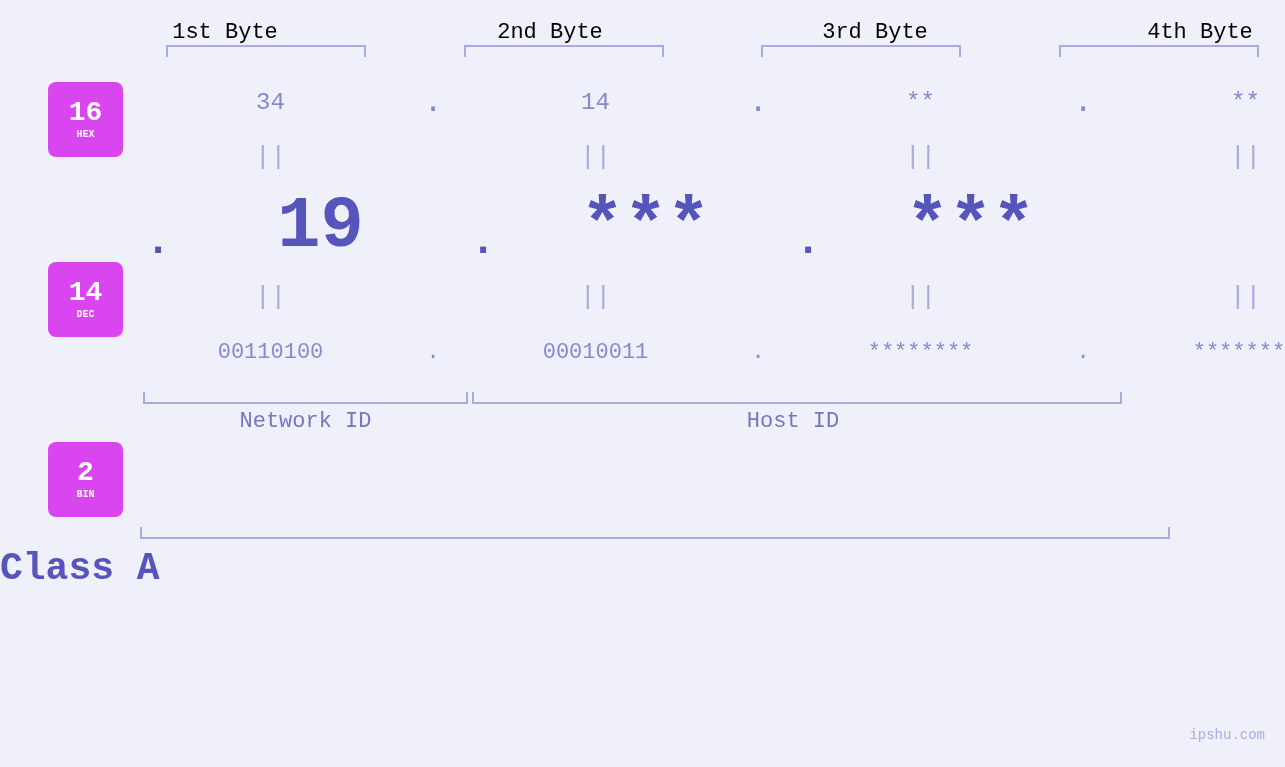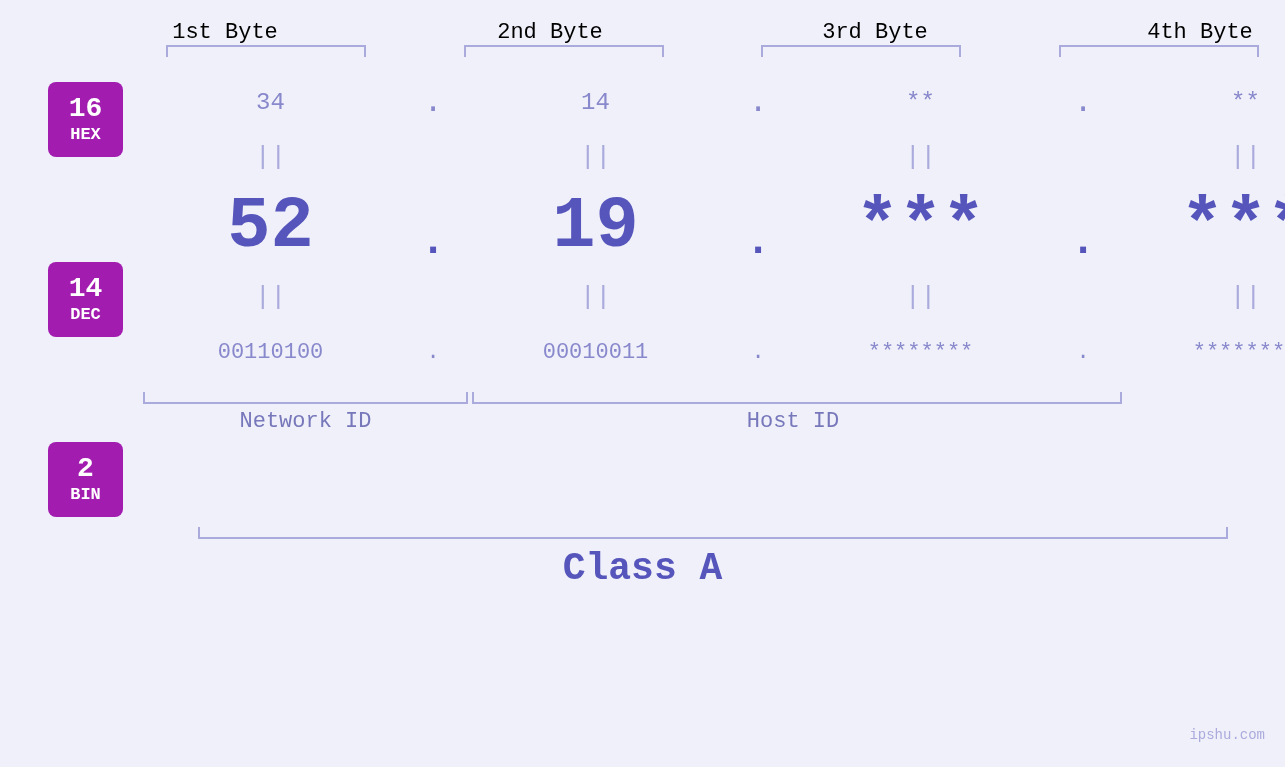--- a/index.html
+++ b/index.html
@@ -53,42 +53,42 @@
       display: flex;
       flex-direction: column;
       gap: 0;
       padding-left: 48px;
       padding-top: 15px;
     }
 
     .badge {
       width: 75px;
       height: 75px;
-      background-color: #a21caf;
+      background-color: #d946ef;
       border-radius: 8px;
       display: flex;
       flex-direction: column;
       align-items: center;
       justify-content: center;
       margin-bottom: 105px;
       color: white;
     }
 
     .badge:last-child {
       margin-bottom: 0;
     }
 
     .badge-number {
       font-size: 28px;
       font-weight: bold;
       line-height: 1;
     }
 
     .badge-label {
-      font-size: 17px;
+      font-size: 10px;
       font-weight: bold;
       margin-top: 2px;
     }
 
     
     .values-area {
       flex: 1;
       display: flex;
       flex-direction: column;
       padding-left: 10px;
@@ -227,21 +227,20 @@
       color: #7777bb;
       font-size: 22px;
       font-family: 'Courier New', Courier, monospace;
     }
 
     
     .bottom-section {
       width: 100%;
       display: flex;
       flex-direction: column;
-      align-items: center;
       margin-top: 10px;
     }
 
     .full-bracket-line {
       width: 1030px;
       border-bottom: 2px solid #aaaadd;
       border-left: 2px solid #aaaadd;
       border-right: 2px solid #aaaadd;
       height: 12px;
       margin-left: 140px;
@@ -374,23 +373,20 @@
         <div class="eq-sign">||</div>
         <div class="eq-dot-space"></div>
         <div class="eq-sign">||</div>
         <div class="eq-dot-space"></div>
         <div class="eq-sign">||</div>
         <div class="eq-dot-space"></div>
         <div class="eq-sign">||</div>
       </div>
 
       <div class="row-dec">
-        <div class="cell">
-          <span class="dec-val">52</span>
-        </div>
         <div class="separator dec-dot">.</div>
         <div class="cell">
           <span class="dec-val">19</span>
         </div>
         <div class="separator dec-dot">.</div>
         <div class="cell">
           <span class="dec-val ast-dark">***</span>
         </div>
         <div class="separator dec-dot">.</div>
         <div class="cell">

